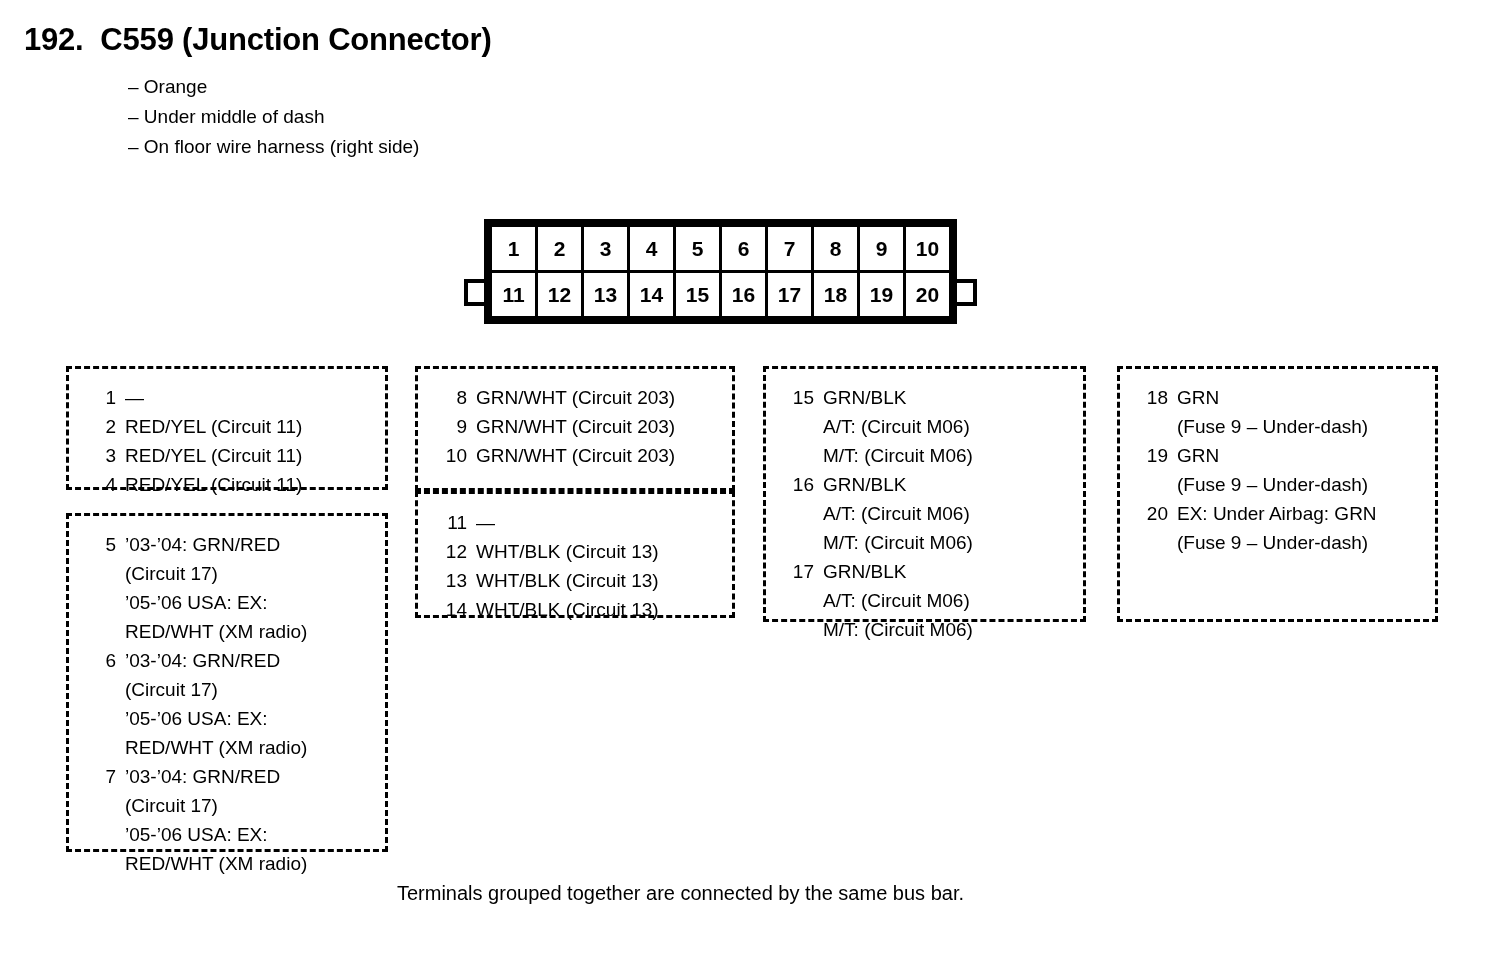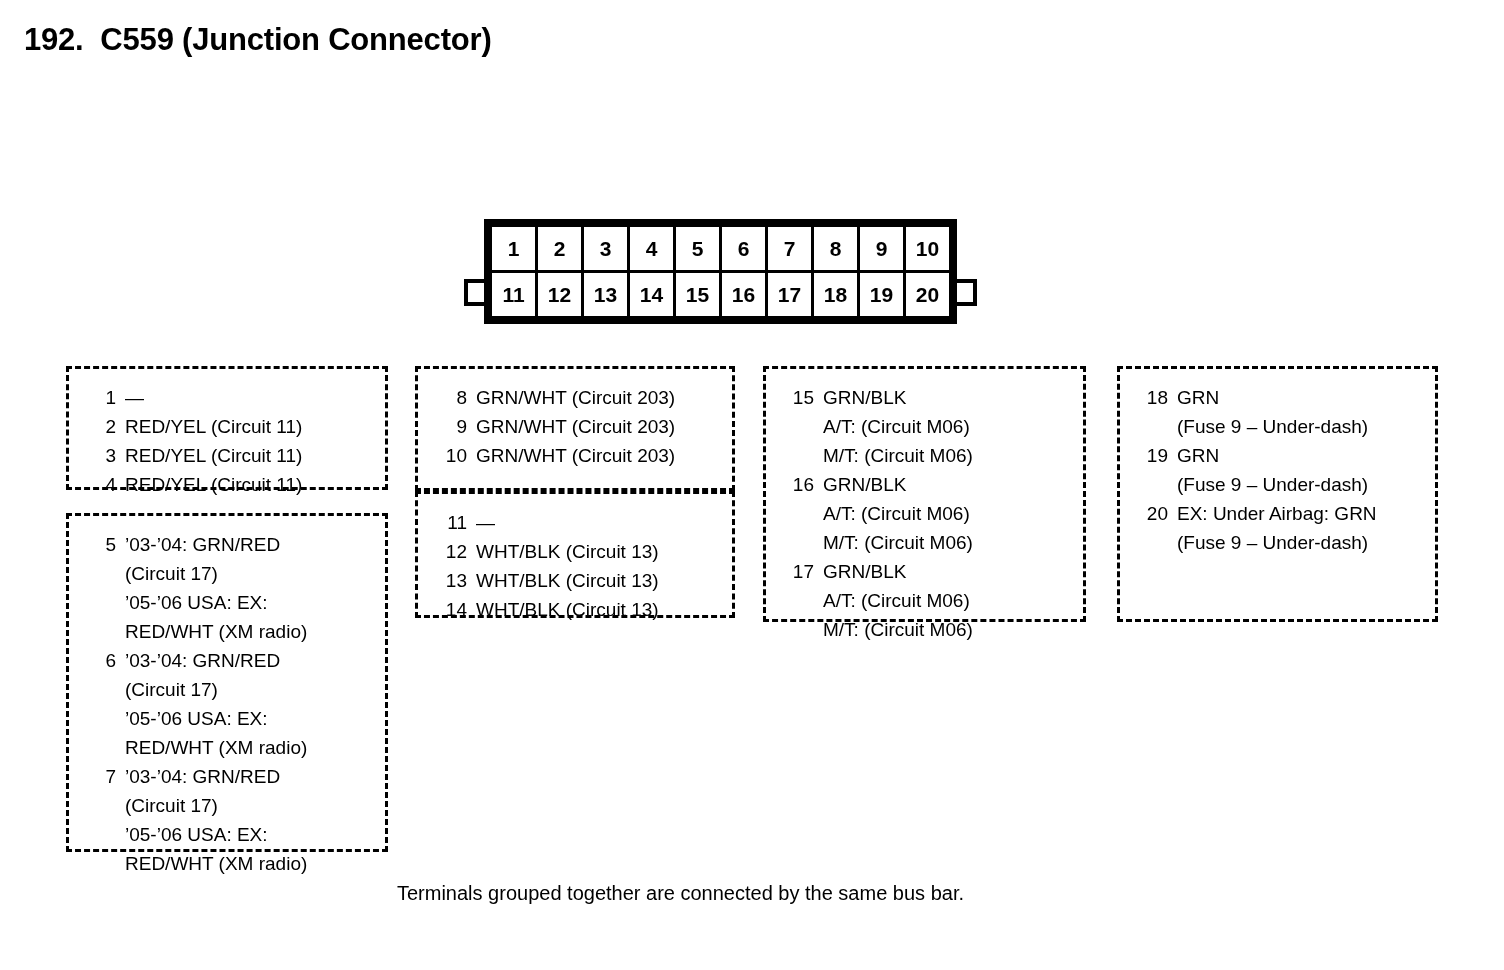--- a/index.html
+++ b/index.html
@@ -140,20 +140,23 @@
     font-size: 20px;
     white-space: pre;
   }
 </style>
 </head>
 <body>
 
 <div class="page-title">192.  C559 (Junction Connector)</div>
 
 <div class="subtitle-list">
+  <div class="subtitle-line">– Orange</div>
+  <div class="subtitle-line">– Under middle of dash</div>
+  <div class="subtitle-line">– On floor wire harness (right side)</div>
 </div>
 
 <div class="connector">
   <div class="conn-frame">
     <div class="tab tab-left"></div>
     <div class="tab tab-right"></div>
 
     <div class="conn-row">
       <div class="pin">1</div>
       <div class="pin">2</div>

